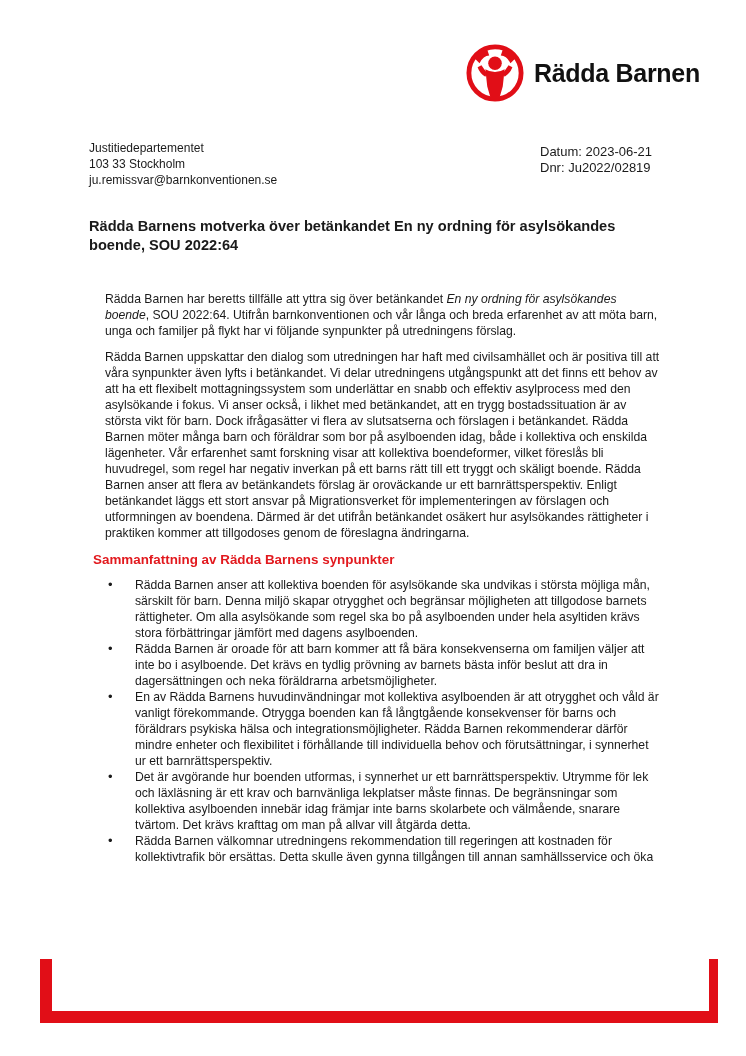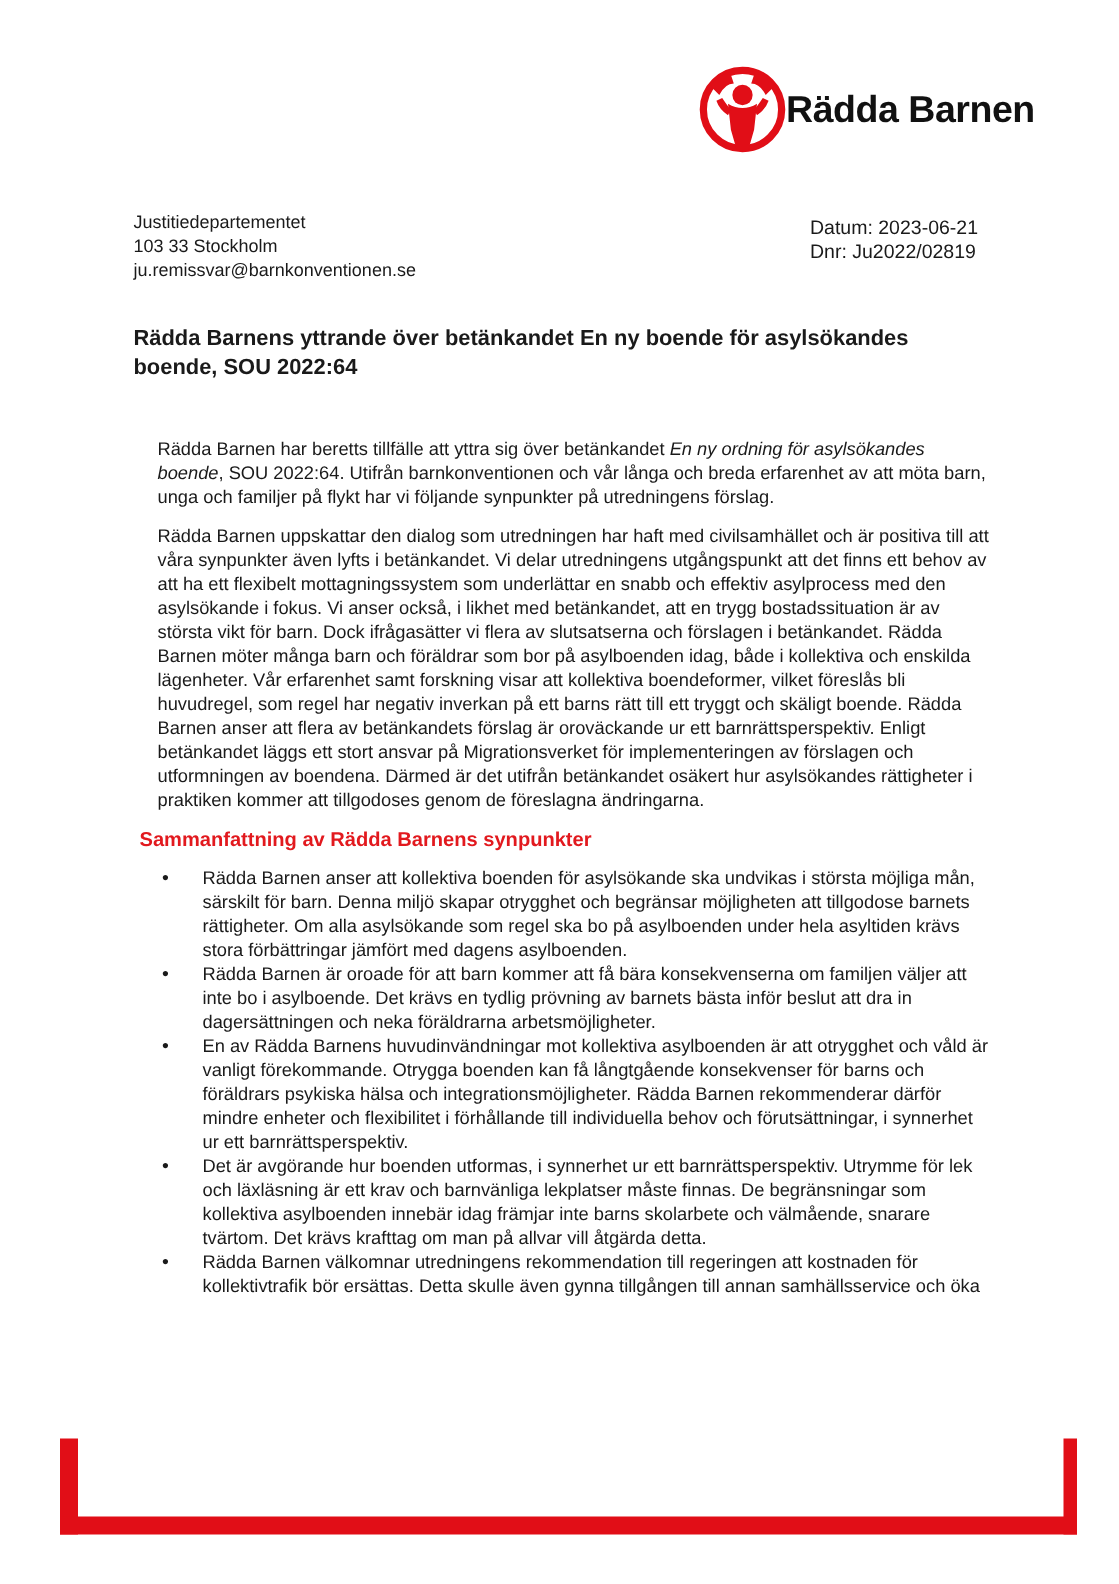--- a/index.html
+++ b/index.html
@@ -7,21 +7,21 @@
     width: 746px; height: 1056px; position: relative; overflow: hidden;
     font-family: "Liberation Sans", "DejaVu Sans", sans-serif;
     color: #1a1a1a;
   }
   .logo {
     position: absolute; left: 466px; top: 42px; height: 62px;
     display: flex; align-items: center;
   }
   .logo svg { width: 58px; height: 60px; display: block; }
   .logo-text {
-    font-size: 25px; font-weight: bold; color: #111;
+    margin-left: 10px; font-size: 25px; font-weight: bold; color: #111;
     letter-spacing: -0.3px;
   }
   .addr {
     position: absolute; left: 89px; top: 140px;
     font-size: 12px; line-height: 16px;
   }
   .meta {
     position: absolute; left: 540px; top: 144px;
     font-size: 13px; line-height: 16px;
   }
@@ -69,21 +69,21 @@
   <div>Justitiedepartementet</div>
   <div>103 33 Stockholm</div>
   <div>ju.remissvar@barnkonventionen.se</div>
 </div>
 
 <div class="meta">
   <div>Datum: 2023-06-21</div>
   <div>Dnr: Ju2022/02819</div>
 </div>
 
-<div class="title">Rädda Barnens yttrande över betänkandet En ny boende för asylsökandes boende, SOU 2022:64</div>
+<div class="title">Rädda Barnens motverka över betänkandet En ny ordning för asylsökandes boende, SOU 2022:64</div>
 
 <div class="content">
   <p><span>Rädda Barnen har beretts tillfälle att yttra sig över betänkandet </span><em>En ny ordning för asylsökandes boende</em><span>, SOU 2022:64. Utifrån barnkonventionen och vår långa och breda erfarenhet av att möta barn, unga och familjer på flykt har vi följande synpunkter på utredningens förslag.</span></p>
   <p>Rädda Barnen uppskattar den dialog som utredningen har haft med civilsamhället och är positiva till att våra synpunkter även lyfts i betänkandet. Vi delar utredningens utgångspunkt att det finns ett behov av att ha ett flexibelt mottagningssystem som underlättar en snabb och effektiv asylprocess med den asylsökande i fokus. Vi anser också, i likhet med betänkandet, att en trygg bostadssituation är av största vikt för barn. Dock ifrågasätter vi flera av slutsatserna och förslagen i betänkandet. Rädda Barnen möter många barn och föräldrar som bor på asylboenden idag, både i kollektiva och enskilda lägenheter. Vår erfarenhet samt forskning visar att kollektiva boendeformer, vilket föreslås bli huvudregel, som regel har negativ inverkan på ett barns rätt till ett tryggt och skäligt boende. Rädda Barnen anser att flera av betänkandets förslag är oroväckande ur ett barnrättsperspektiv. Enligt betänkandet läggs ett stort ansvar på Migrationsverket för implementeringen av förslagen och utformningen av boendena. Därmed är det utifrån betänkandet osäkert hur asylsökandes rättigheter i praktiken kommer att tillgodoses genom de föreslagna ändringarna.</p>
 
   <div class="section-heading">Sammanfattning av Rädda Barnens synpunkter</div>
 
   <ul class="bullets">
     <li>Rädda Barnen anser att kollektiva boenden för asylsökande ska undvikas i största möjliga mån, särskilt för barn. Denna miljö skapar otrygghet och begränsar möjligheten att tillgodose barnets rättigheter. Om alla asylsökande som regel ska bo på asylboenden under hela asyltiden krävs stora förbättringar jämfört med dagens asylboenden.</li>
     <li>Rädda Barnen är oroade för att barn kommer att få bära konsekvenserna om familjen väljer att inte bo i asylboende. Det krävs en tydlig prövning av barnets bästa inför beslut att dra in dagersättningen och neka föräldrarna arbetsmöjligheter.</li>

